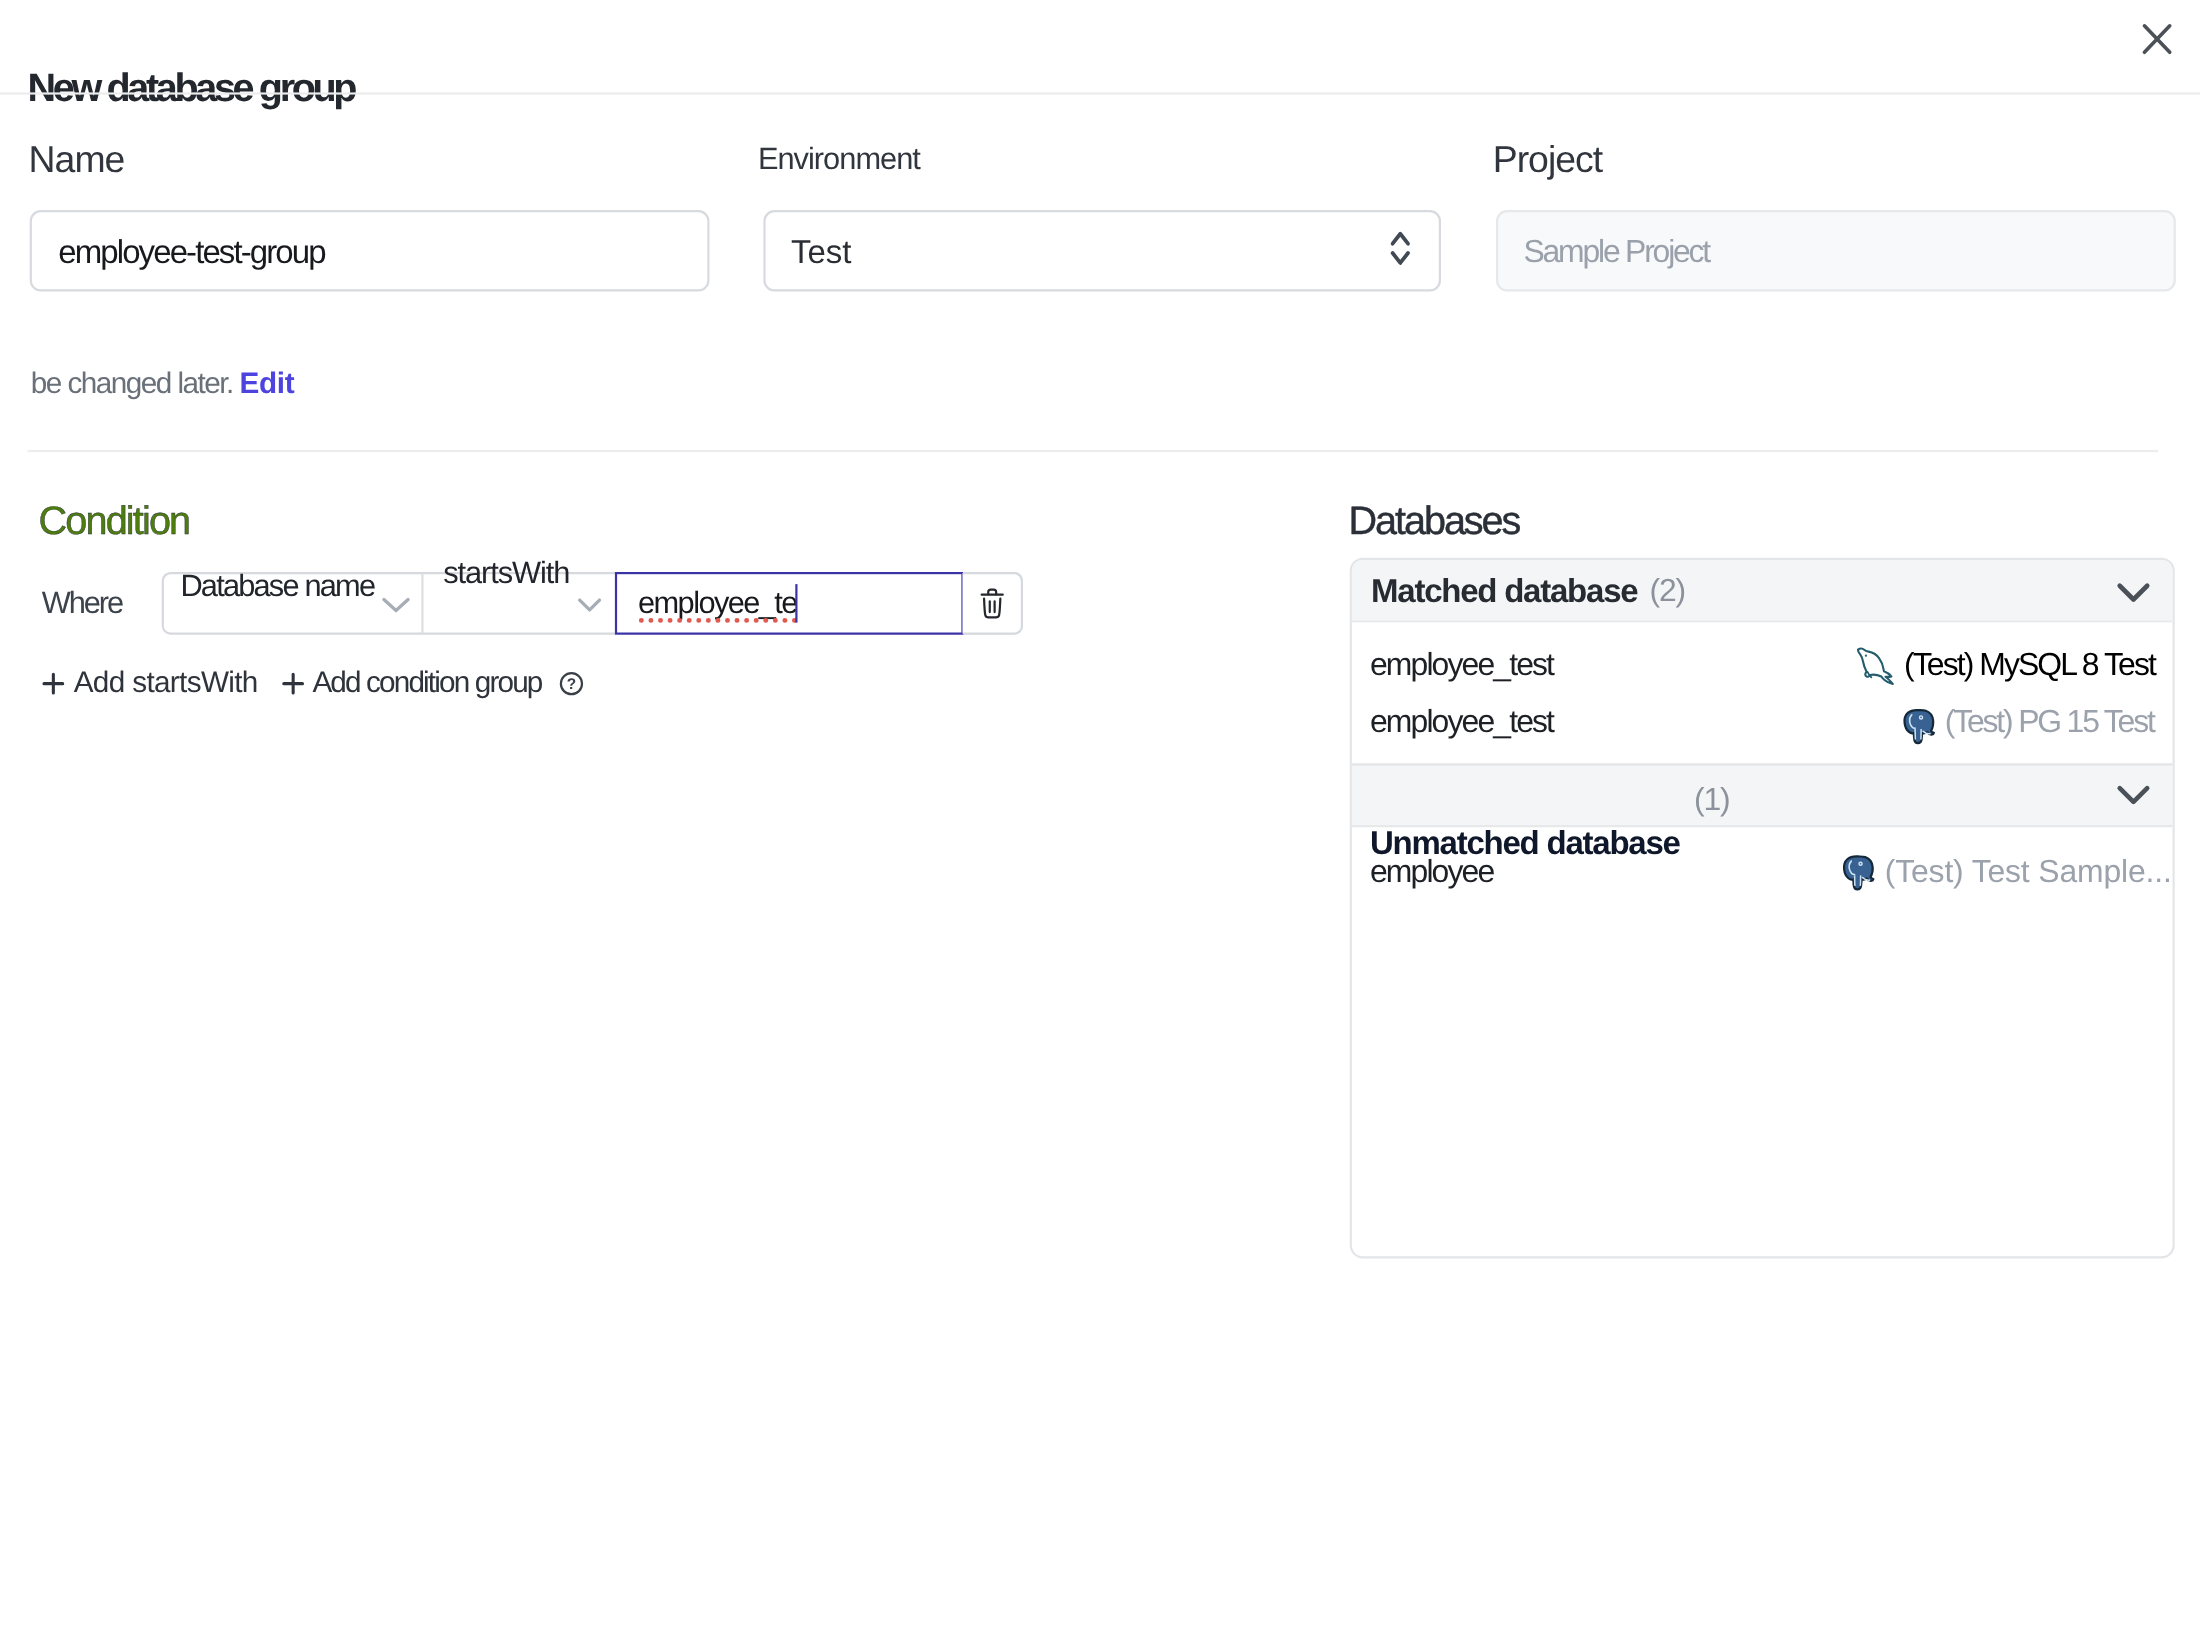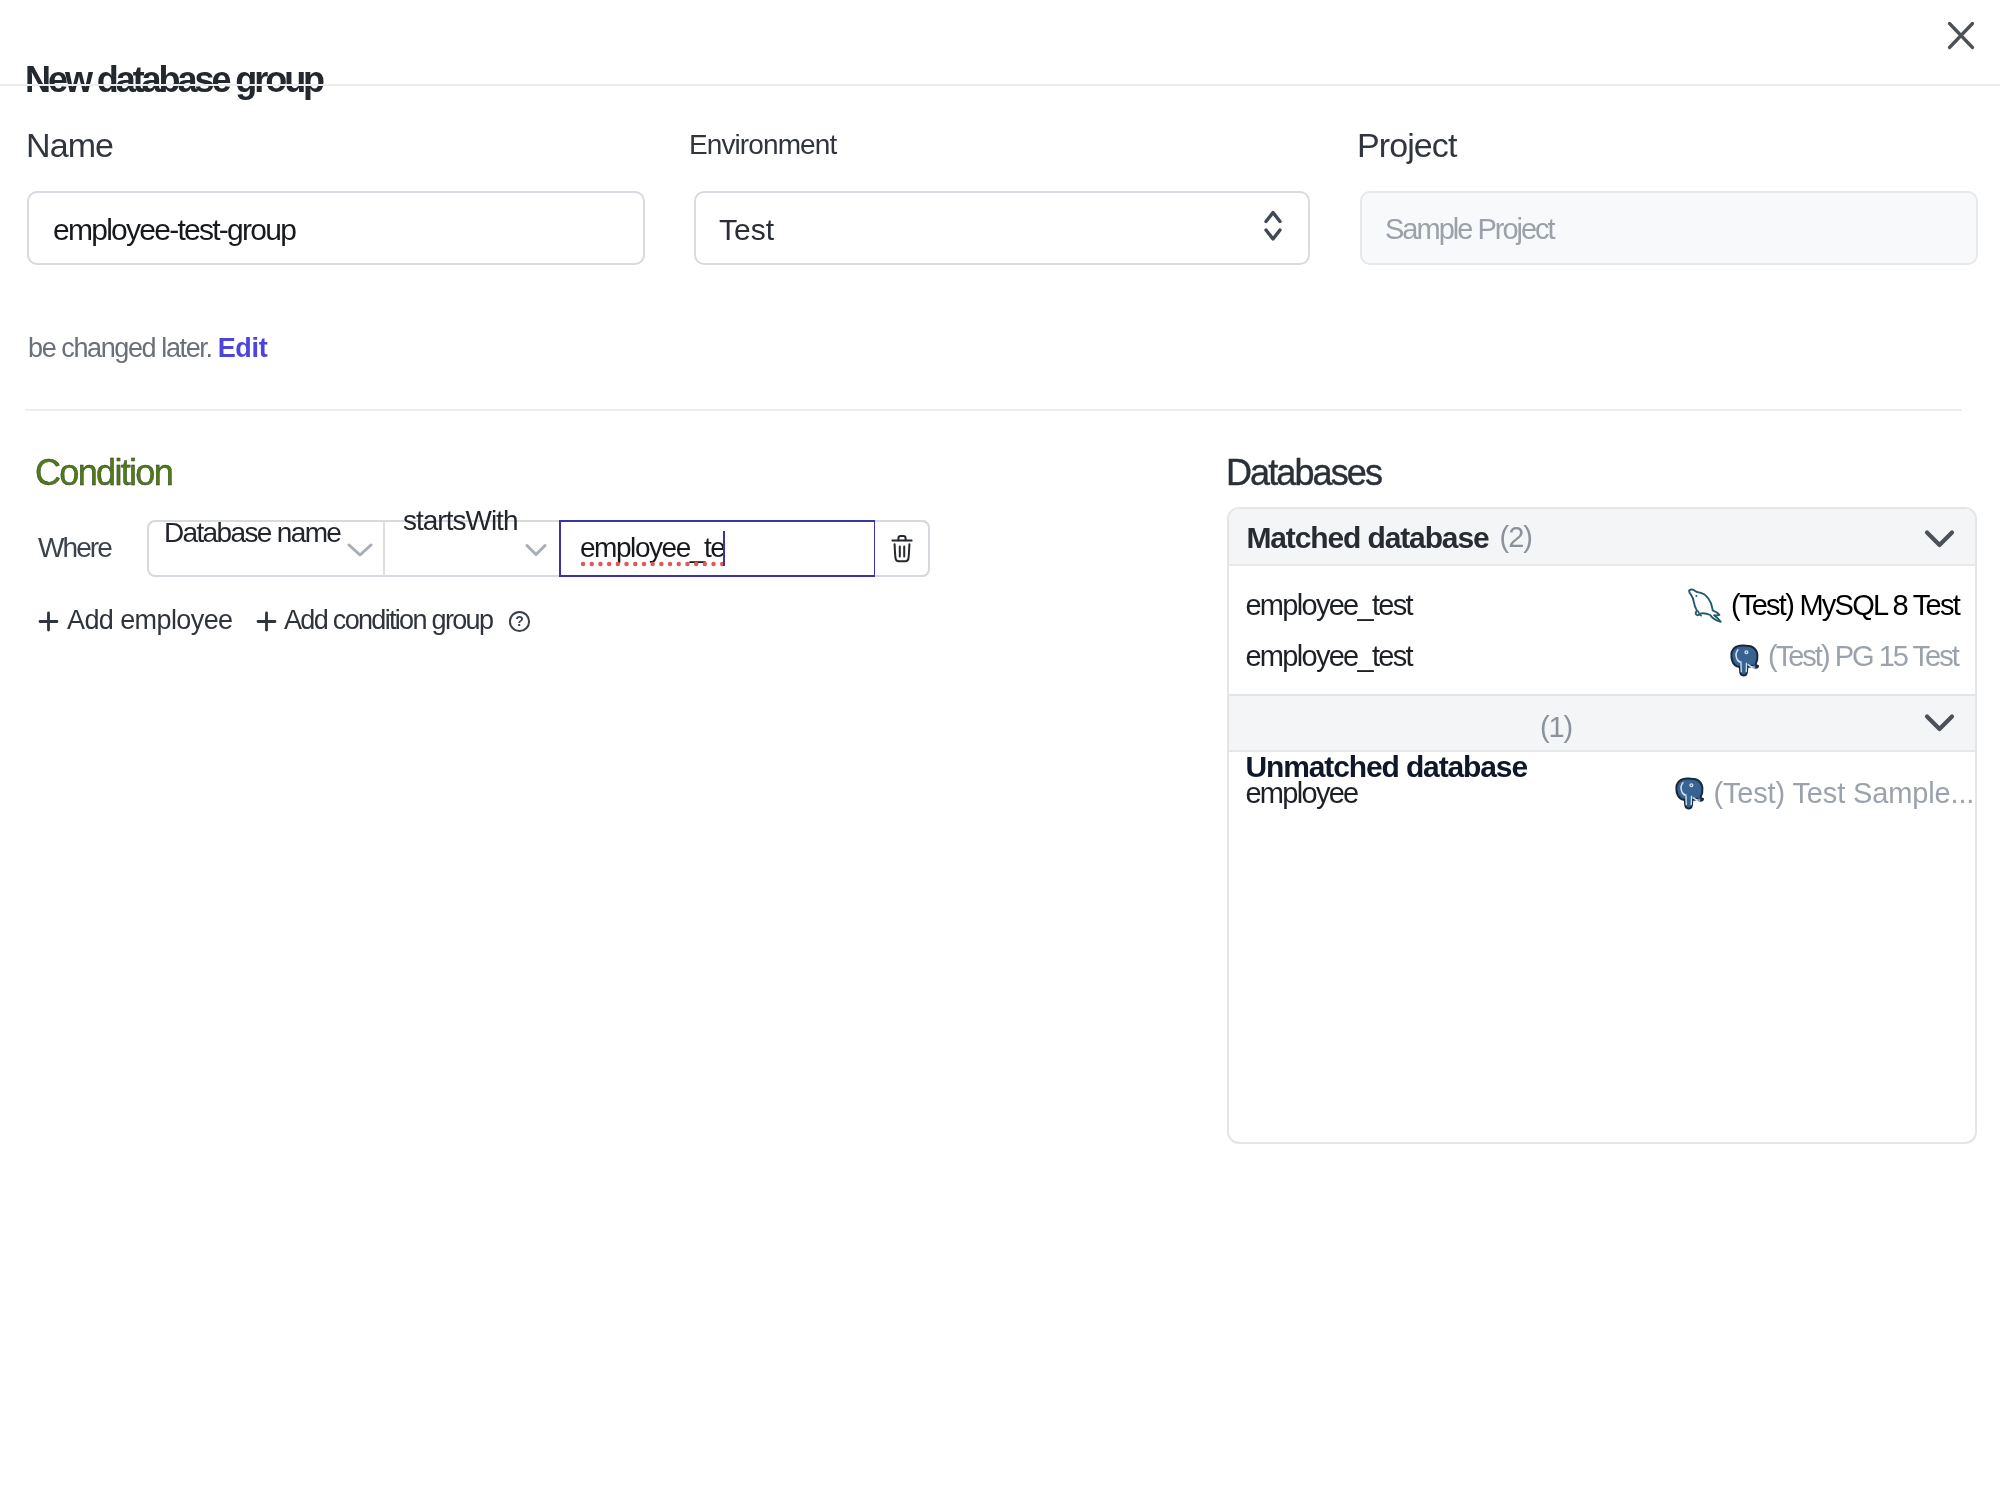--- a/index.html
+++ b/index.html
@@ -64,21 +64,21 @@
 <svg style="position:absolute; left:889px; top:533px;" width="26" height="31" viewBox="0 0 26 31">
   <path d="M3.4 7.6 H22.6" stroke="#24272c" stroke-width="2" stroke-linecap="round" fill="none"></path>
   <path d="M9.4 7.2 V5.4 C9.4 3.9 10.2 3.1 11.6 3.1 L14.4 3.1 C15.8 3.1 16.6 3.9 16.6 5.4 V7.2" stroke="#24272c" stroke-width="2" fill="none" stroke-linecap="round"></path>
   <path d="M5.6 11.2 C5.8 16 6.2 24.2 6.7 26 C7.1 27.6 8.2 28.2 9.7 28.2 L16.3 28.2 C17.8 28.2 18.9 27.6 19.3 26 C19.8 24.2 20.2 16 20.4 11.2" stroke="#24272c" stroke-width="2" fill="none" stroke-linecap="round"></path>
   <path d="M10.8 13.6 V23.4 M15.2 13.6 V23.4" stroke="#24272c" stroke-width="2" stroke-linecap="round" fill="none"></path>
 </svg>
 
 <svg style="position:absolute; left:38px; top:611px;" width="21" height="21" viewBox="0 0 21 21">
   <path d="M10.5 2 V19 M2 10.5 H19" stroke="#2f343c" stroke-width="2.8" stroke-linecap="round" fill="none"></path>
 </svg>
-<div class="t" style="left:67px; top:607.2px; font-size:27px; letter-spacing:-0.59px; color:#2f343c;">Add employee</div>
+<div class="t" style="left:67px; top:607.2px; font-size:27px; letter-spacing:-0.59px; color:#2f343c;">Add startsWith</div>
 <svg style="position:absolute; left:256px; top:611px;" width="21" height="21" viewBox="0 0 21 21">
   <path d="M10.5 2 V19 M2 10.5 H19" stroke="#2f343c" stroke-width="2.8" stroke-linecap="round" fill="none"></path>
 </svg>
 <div class="t" style="left:284px; top:607.2px; font-size:27px; letter-spacing:-1.68px; color:#2f343c;">Add condition group</div>
 <svg style="position:absolute; left:508px; top:610px;" width="23" height="23" viewBox="0 0 23 23">
   <circle cx="11.5" cy="11.5" r="9.6" stroke="#3a4049" stroke-width="2" fill="none"></circle>
   <text x="11.5" y="16.4" text-anchor="middle" font-family="Liberation Sans" font-size="14" font-weight="700" fill="#3a4049">?</text>
 </svg>
 
 <div class="t" style="left:1226px; top:455px; font-size:36px; letter-spacing:-1.89px; color:#2b3038; -webkit-text-stroke:0.4px #2b3038;">Databases</div>

